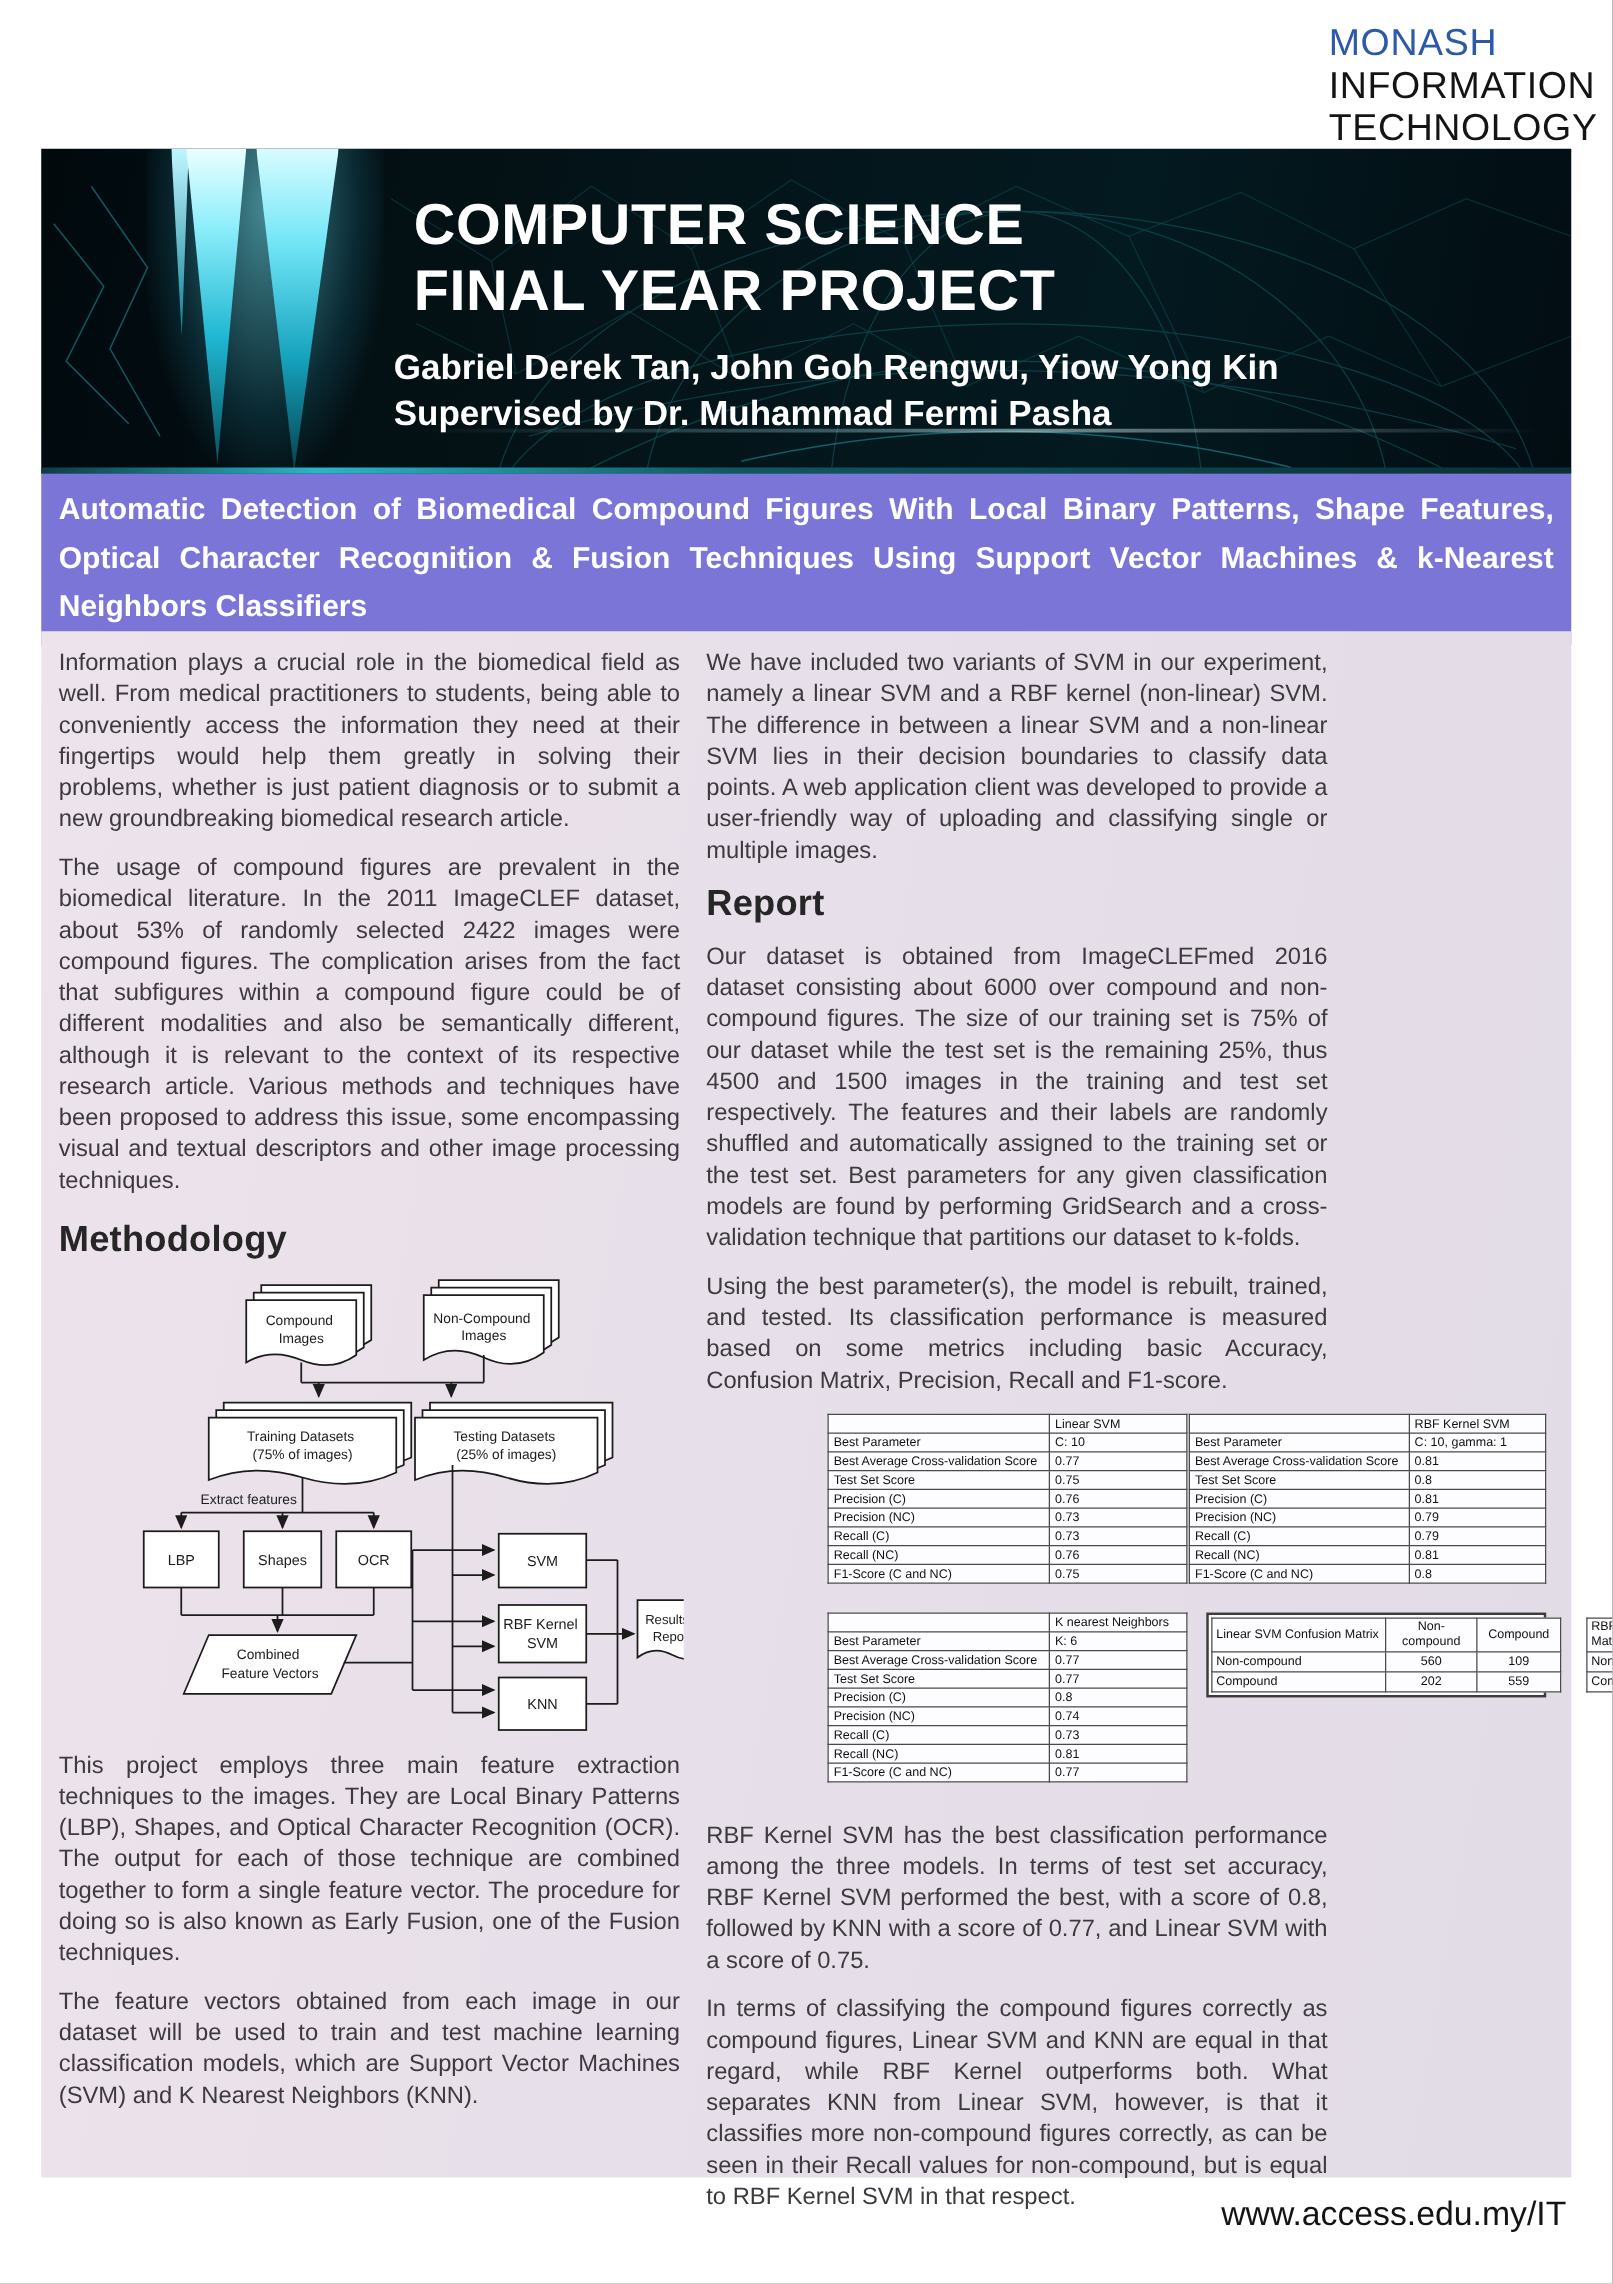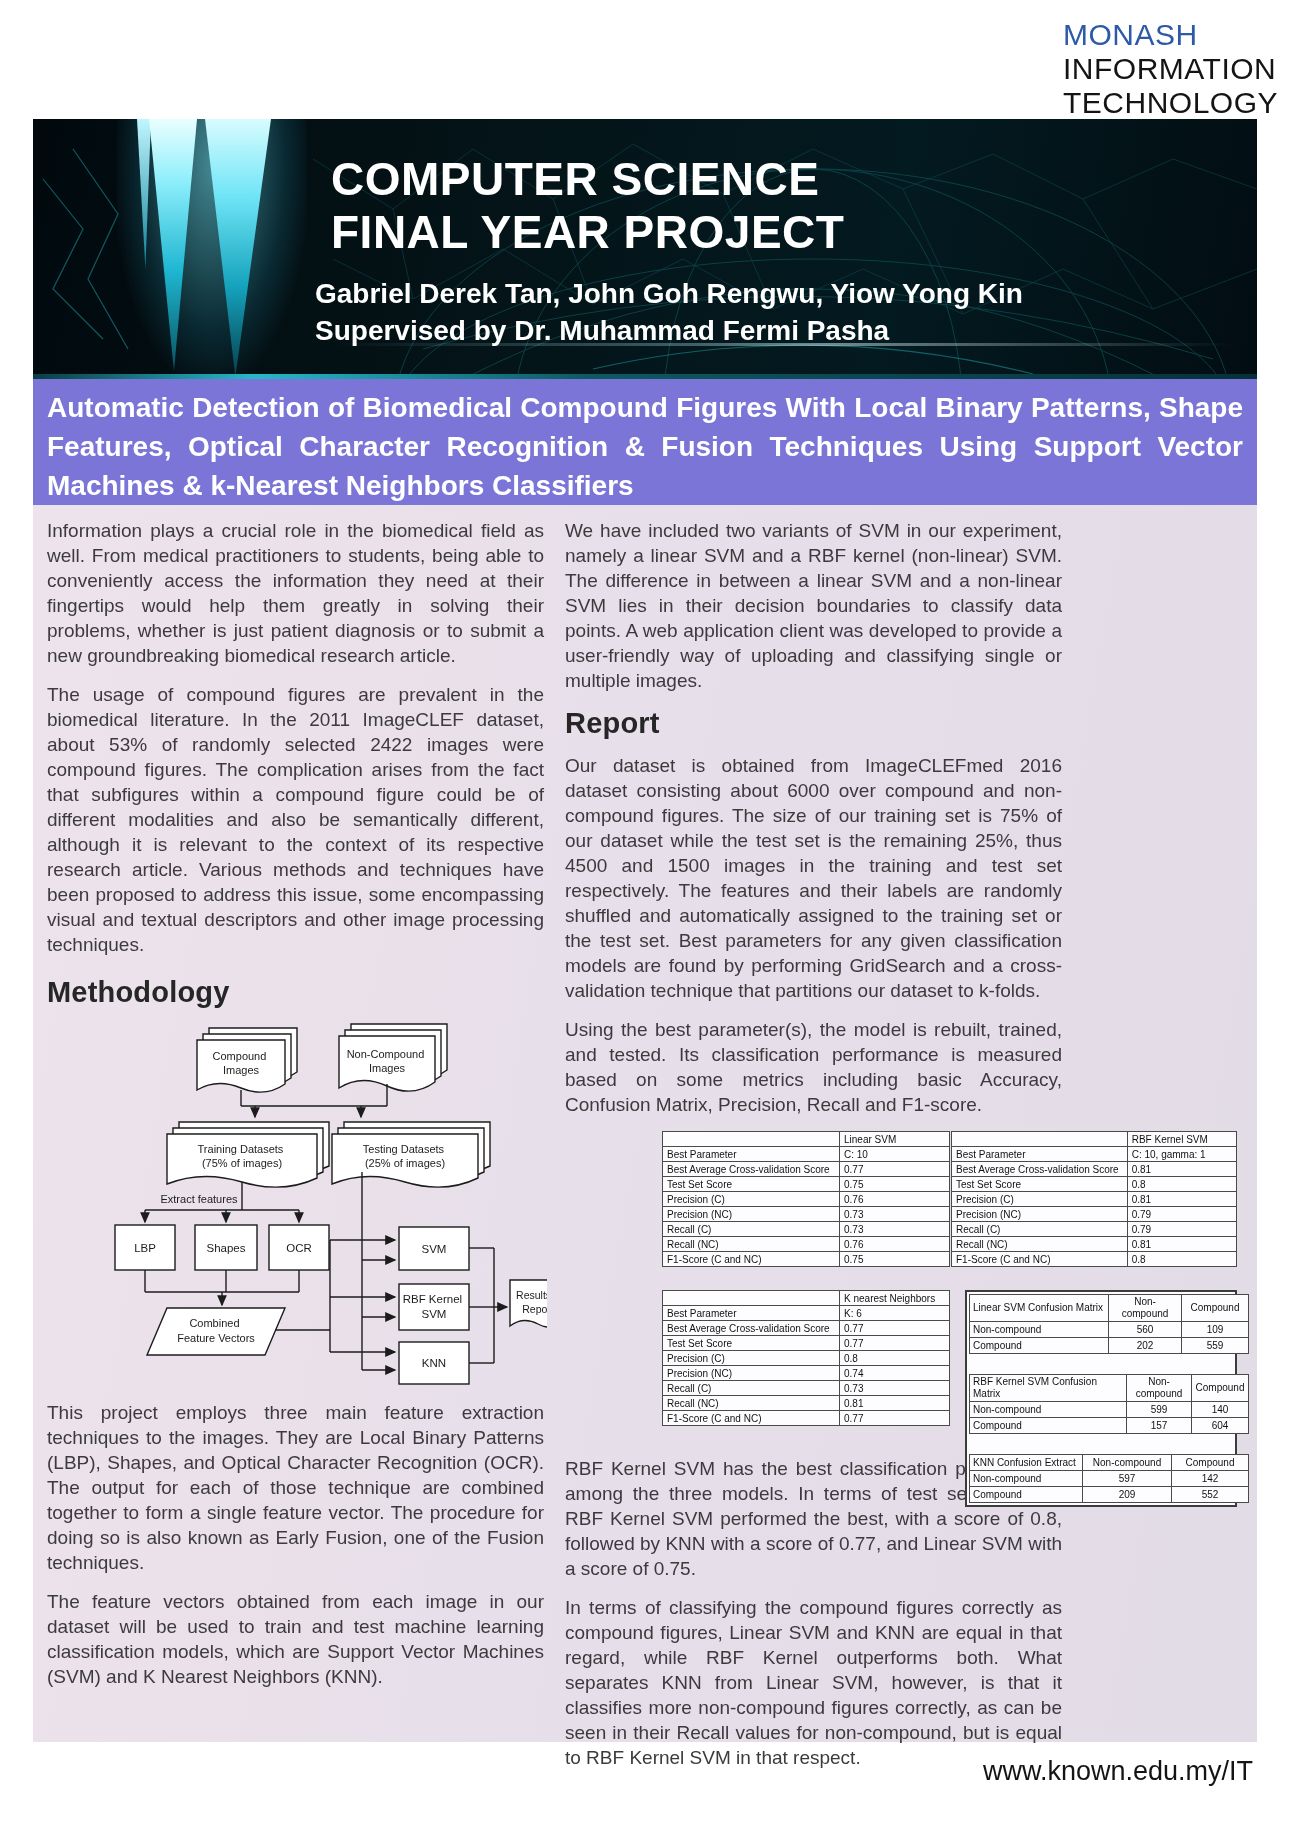--- a/index.html
+++ b/index.html
@@ -28,21 +28,21 @@
         background:linear-gradient(90deg,transparent,rgba(170,235,245,.35) 40%,rgba(220,250,255,.5) 55%,transparent);}
   .hero-bottom-strip{position:absolute;left:0;bottom:0;width:100%;height:5px;
         background:linear-gradient(90deg,#0a3d44,#27b7c9 18%,#0d5a63 45%,#083039);}
   .hero-text{position:absolute;left:282px;top:34px;}
   .hero-title{font-size:46px;font-weight:bold;line-height:53px;color:#ffffff;letter-spacing:.5px;margin-left:16px;}
   .hero-authors{margin-top:16px;font-size:28px;font-weight:bold;color:#ffffff;line-height:37px;}
 
   
   .title-bar{position:absolute;left:33px;top:379px;width:1224px;background:#7b75d7;box-sizing:border-box;
         padding:9px 14px 11px 14px;}
-  .title-bar p{margin:0;color:#ffffff;font-size:28px;font-weight:bold;line-height:39px;text-align:justify;}
+  .title-bar p{margin:0;color:#ffffff;font-size:24px;font-weight:bold;line-height:39px;text-align:justify;}
 
   
   .content{position:absolute;left:33px;top:505px;width:1224px;height:1237px;
         background:linear-gradient(100deg,#ede3ec 0%,#e7dfe9 45%,#e2dce7 100%);}
   .col{position:absolute;top:13px;}
   .col-left{left:14px;width:497px;}
   .col-right{left:532px;width:692px;}
   h2.sec{margin:0 0 13px 0;font-size:29px;font-weight:bold;color:#262626;letter-spacing:.2px;}
   .col p.body{margin:0 0 14px 0;font-size:19px;line-height:25px;color:#3d3a3e;text-align:justify;width:497px;}
   .col-left h2.m{margin-top:19px;}
@@ -56,21 +56,21 @@
   
   .tables-wrap{position:relative;width:672px;height:307px;margin:6px 0 18px 0;}
   table.stat{border-collapse:collapse;background:#fdfcfe;position:absolute;table-layout:fixed;}
   table.stat td{border:1px solid #4a4a4a;font-size:10px;color:#111;padding:1px 4px;height:12px;line-height:11px;}
   table.stat td.lbl{width:168px;text-align:left;}
   table.stat td.val{width:101px;text-align:left;}
   .t-linear{left:97px;top:0;}
   .t-rbf{left:386px;top:0;}
   .t-knn{left:97px;top:159px;}
   .conf-block{position:absolute;left:400px;top:159px;width:272px;border:2px solid #3c3c3c;background:#fdfcfe;
-        box-sizing:border-box;padding:2px;display:flex;flex-direction:column;gap:20px;}
+        box-sizing:border-box;padding:2px;display:flex;flex-direction:row;gap:20px;}
   table.conf{border-collapse:collapse;background:#fdfcfe;table-layout:fixed;width:100%;}
   table.conf td{border:1px solid #4a4a4a;font-size:10px;color:#111;padding:1px 3px;height:13px;line-height:12px;}
   table.conf td.lbl{text-align:left;}
   table.conf td.val{text-align:center;}
   table.c0 td:nth-child(1){width:132px;} table.c0 td:nth-child(2){width:66px;} table.c0 td:nth-child(3){width:60px;}
   table.c1 td:nth-child(1){width:150px;} table.c1 td:nth-child(2){width:58px;} table.c1 td:nth-child(3){width:50px;}
   table.c2 td:nth-child(1){width:106px;} table.c2 td:nth-child(2){width:82px;} table.c2 td:nth-child(3){width:70px;}
 
   
   .footer{position:absolute;right:37px;top:1756px;font-size:27px;color:#141414;}
@@ -458,15 +458,15 @@
           </tbody>
             </table>
         </div>
       </div>
 
       <p class="body">RBF Kernel SVM has the best classification performance among the three models. In terms of test set accuracy, RBF Kernel SVM performed the best, with a score of 0.8, followed by KNN with a score of 0.77, and Linear SVM with a score of 0.75.</p>
       <p class="body">In terms of classifying the compound figures correctly as compound figures, Linear SVM and KNN are equal in that regard, while RBF Kernel outperforms both. What separates KNN from Linear SVM, however, is that it classifies more non-compound figures correctly, as can be seen in their Recall values for non-compound, but is equal to RBF Kernel SVM in that respect.</p>
     </div>
   </div>
 
-  <div class="footer">www.known.edu.my/IT</div>
+  <div class="footer">www.access.edu.my/IT</div>
 
 </div>
 
 </body></html>

